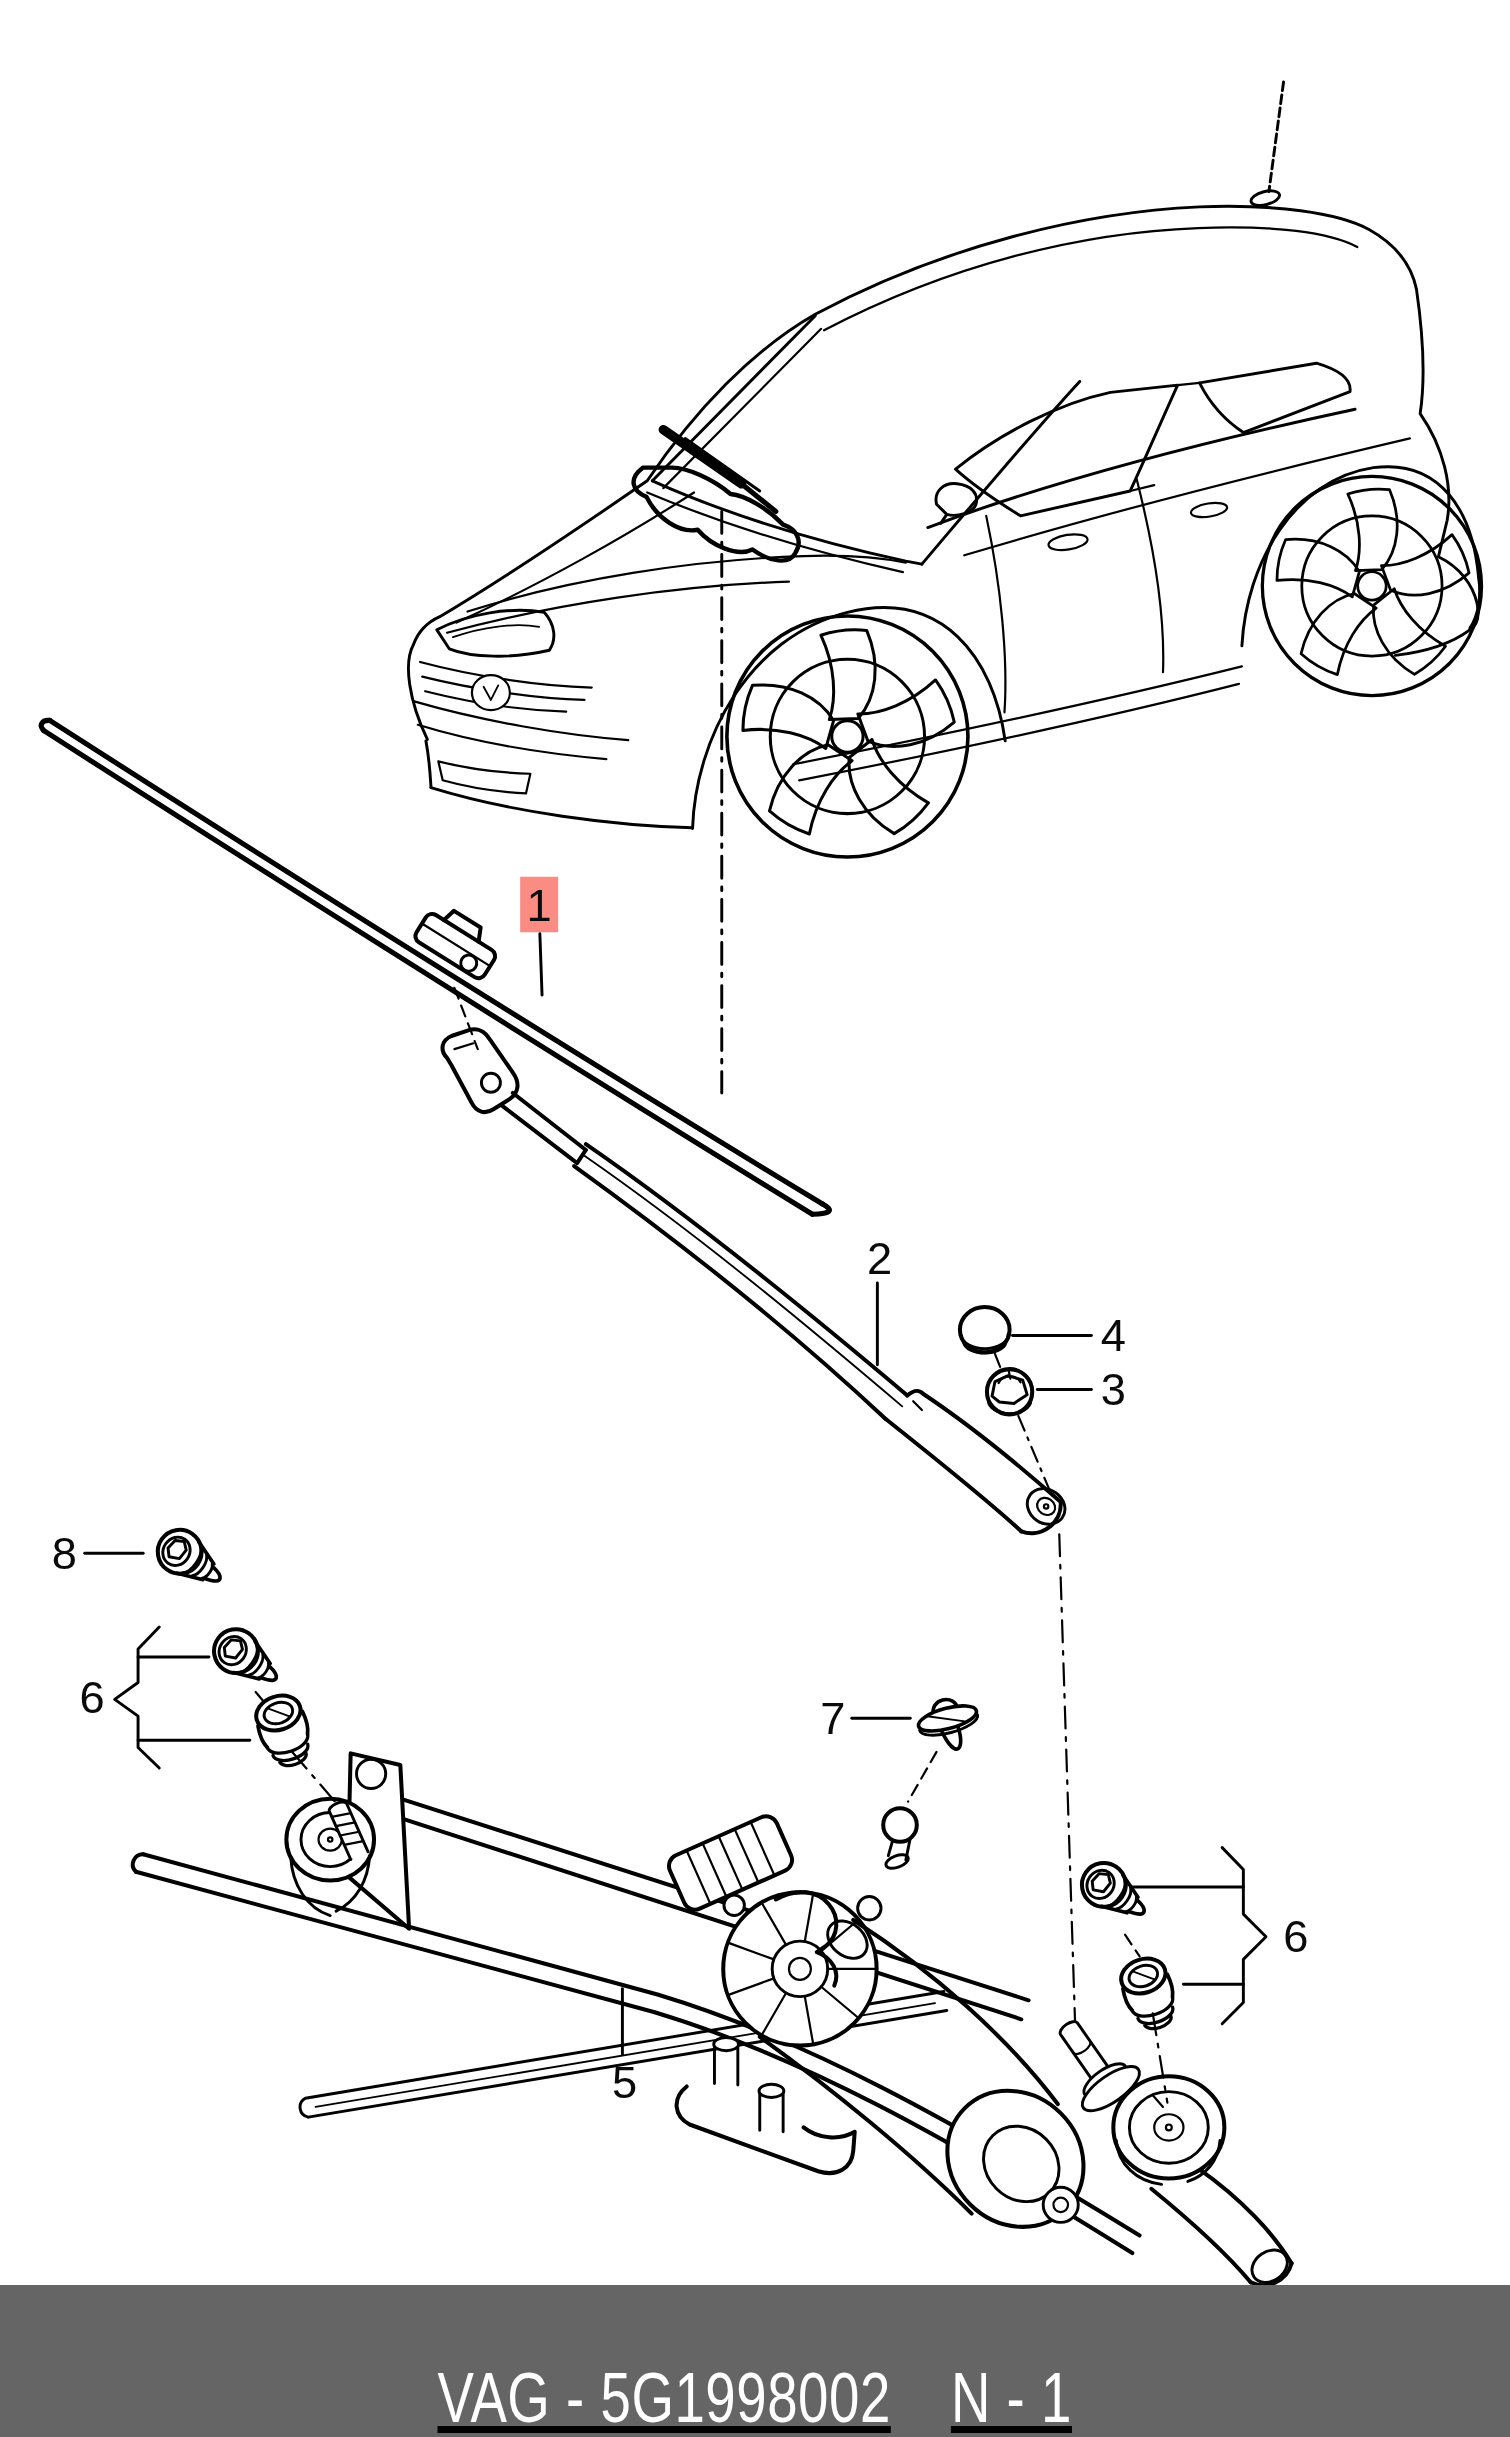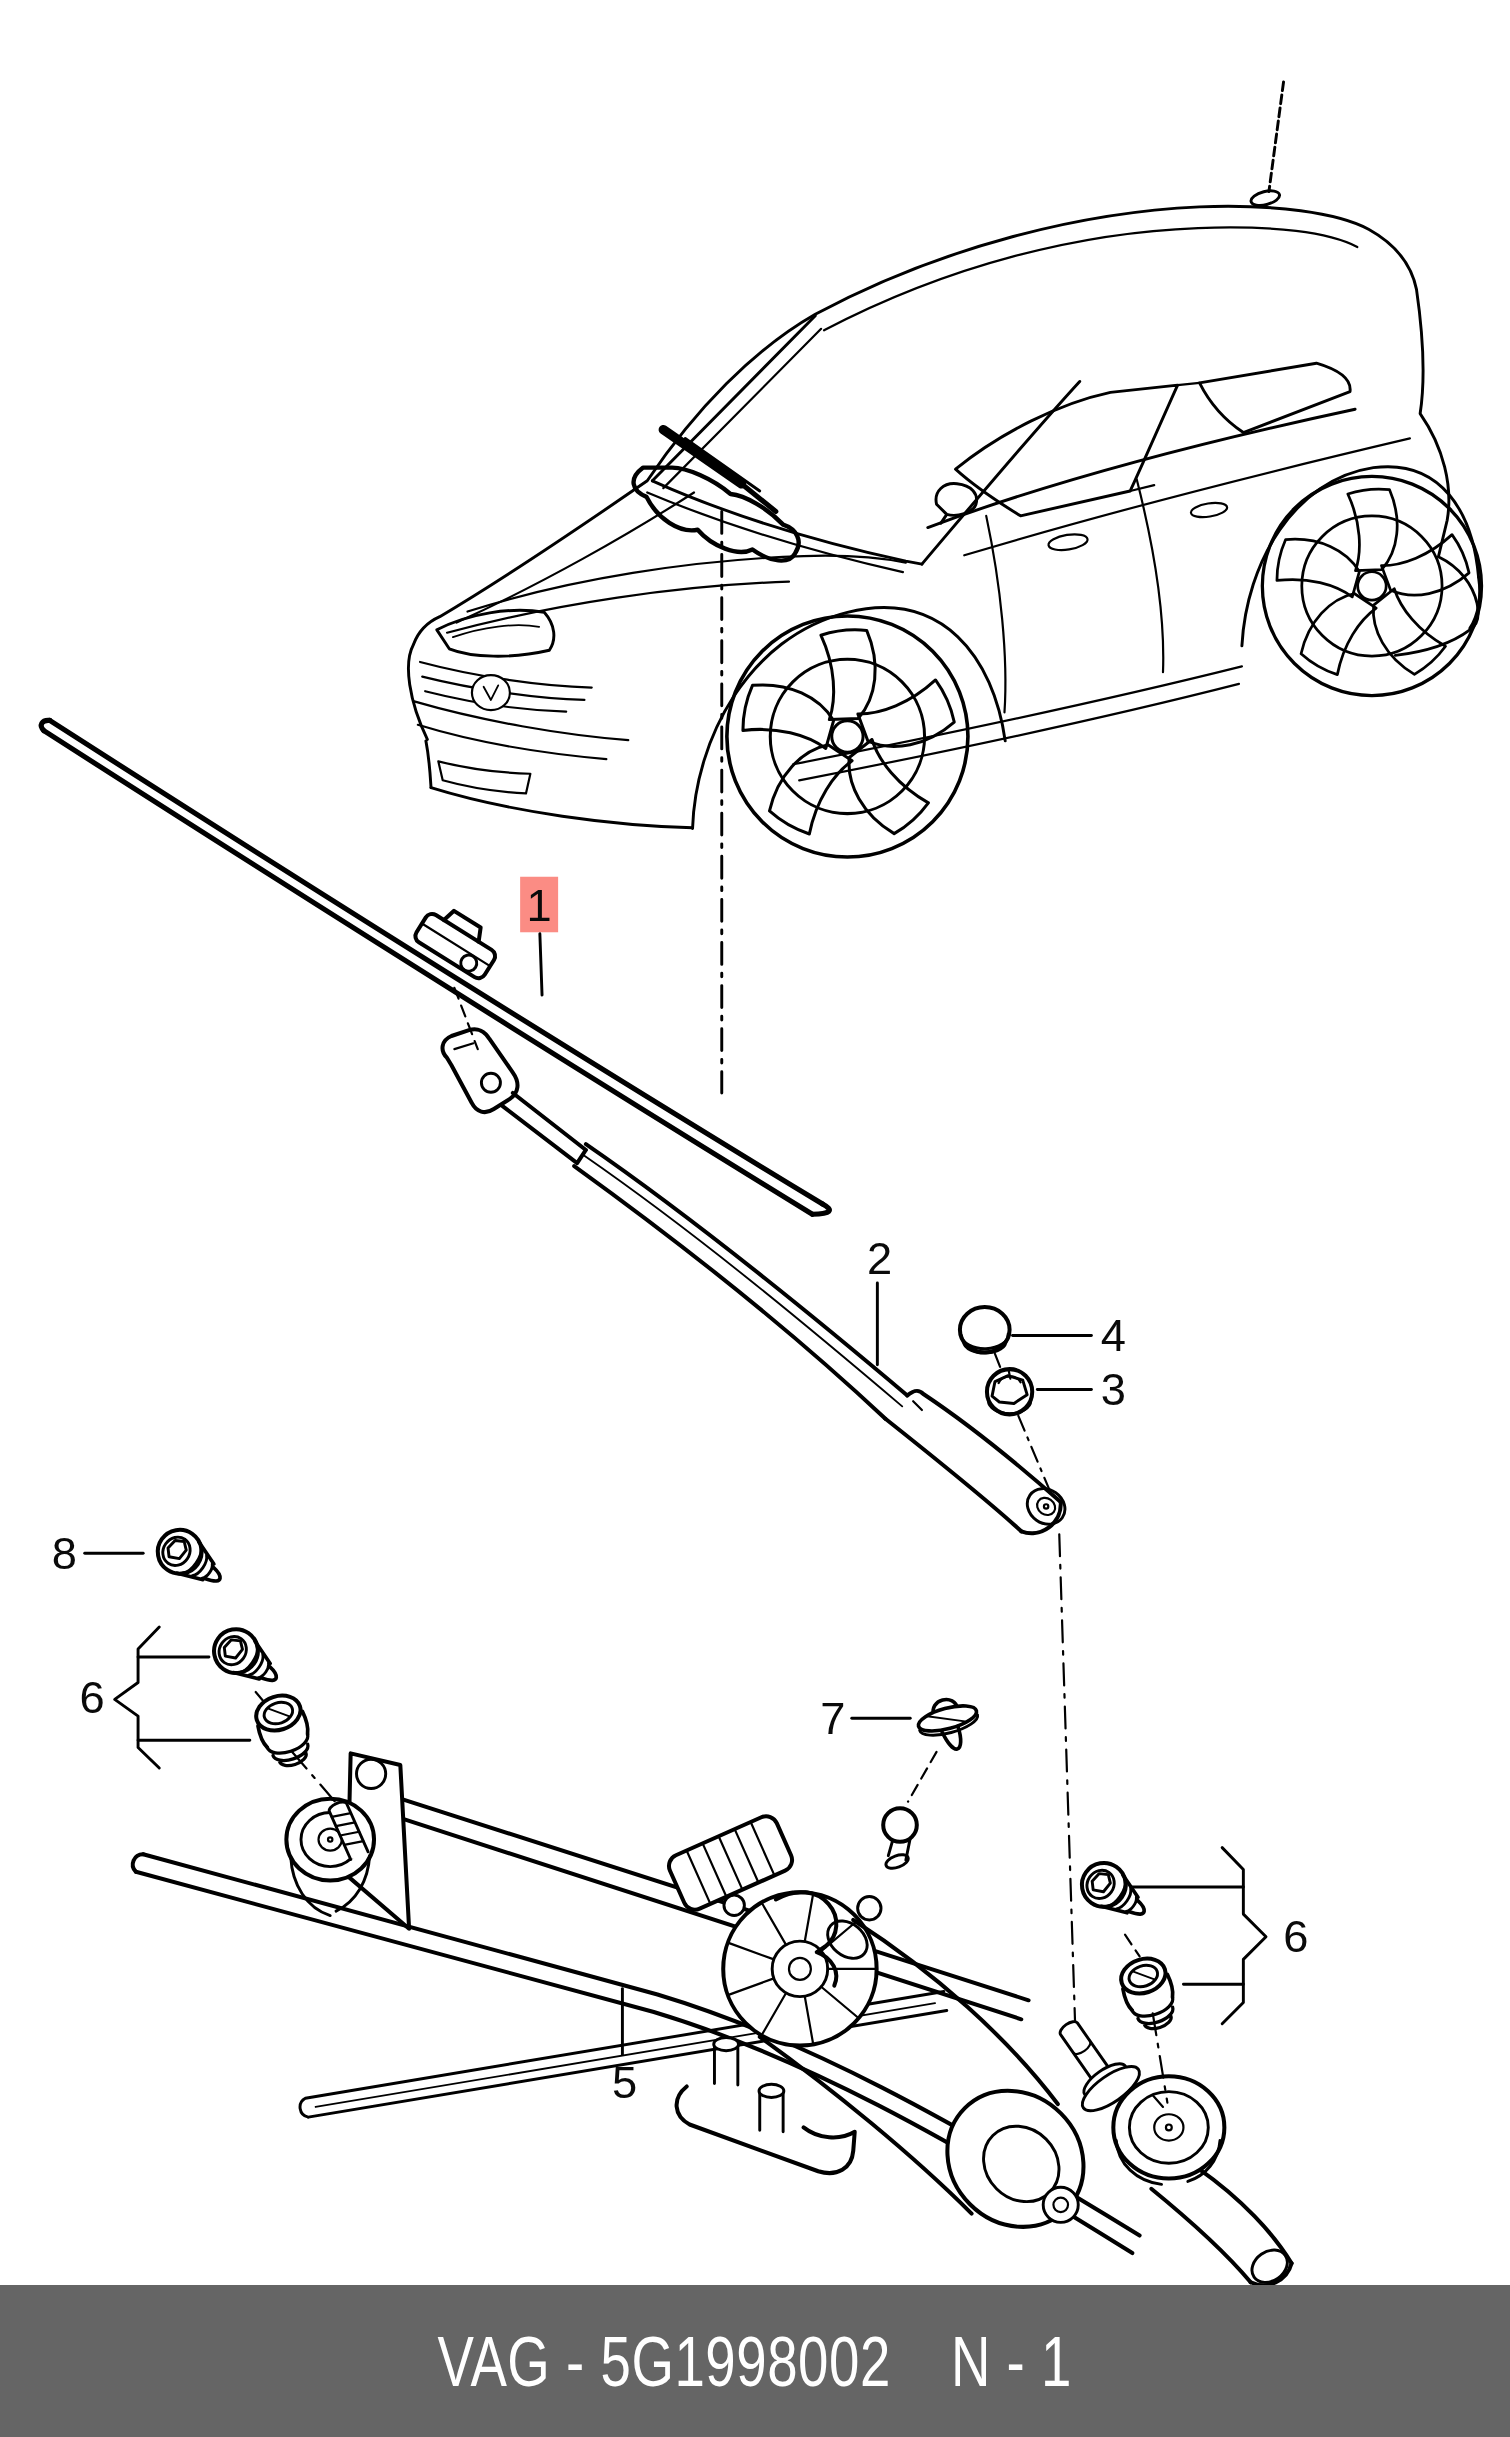--- a/index.html
+++ b/index.html
@@ -8,21 +8,21 @@
   svg{position:absolute;left:0;top:0;}
   .ink{stroke:var(--line,#000);fill:none;stroke-linecap:round;stroke-linejoin:round;}
   .inkf{stroke:var(--line,#000);fill:#fff;stroke-linecap:round;stroke-linejoin:round;}
   .w4{stroke-width:4px;} .w3{stroke-width:3px;} .w2{stroke-width:2.5px;}
   .w55{stroke-width:5.5px;} .w7{stroke-width:7px;} .w13{stroke-width:13px;}
   .callout{font-family:"Liberation Sans",sans-serif;font-size:62px;fill:#0a0a0a;
            text-anchor:middle;}
   .dashdot{stroke-dasharray:30 12 5 12;}
   .dashed{stroke-dasharray:16 10;}
   .footer{position:absolute;left:0;top:2285px;width:100%;height:153px;
-          background:var(--footer_bg,#656565);display:flex;align-items:center;justify-content:center;}
+          background:var(--footer_bg,#656565);display:flex;align-items:flex-end;justify-content:center;text-decoration:underline;}
   .footer-inner{display:flex;align-items:center;gap:77px;transform:scaleX(0.78);
           color:var(--footer_text,#fff);font-size:70px;font-weight:400;letter-spacing:0.7px;white-space:nowrap;}
 </style>
 </head>
 <body>
 
 <div id="stage">
 <svg width="1510" height="2438" viewBox="0 0 2067 3337">
 
   <defs>

